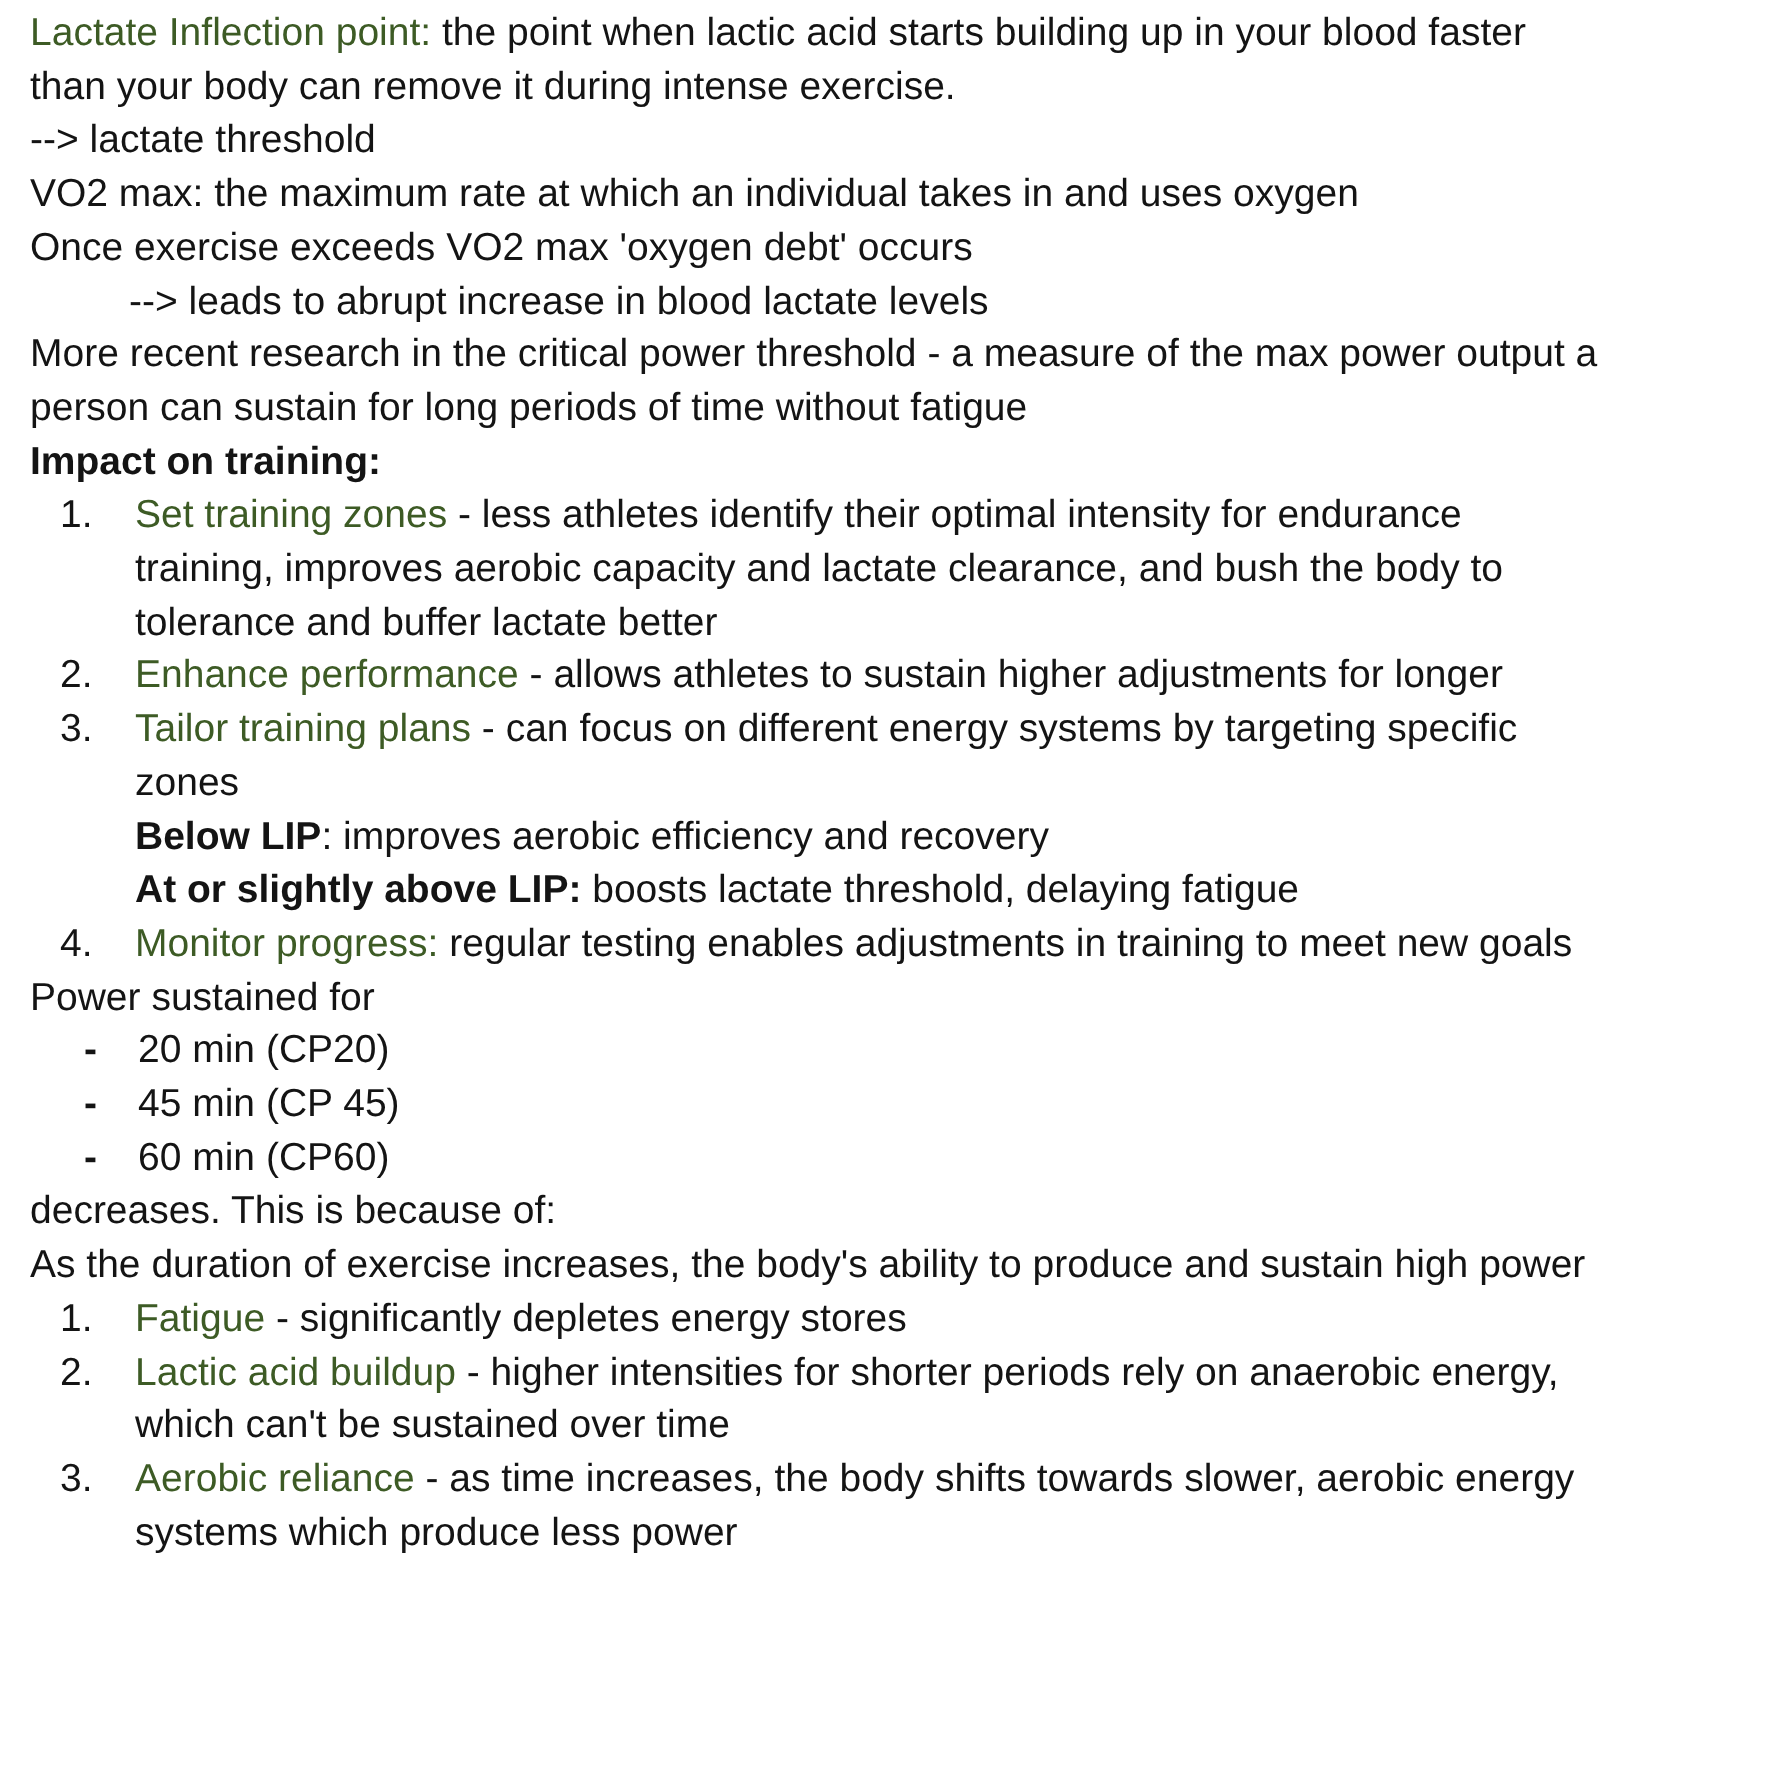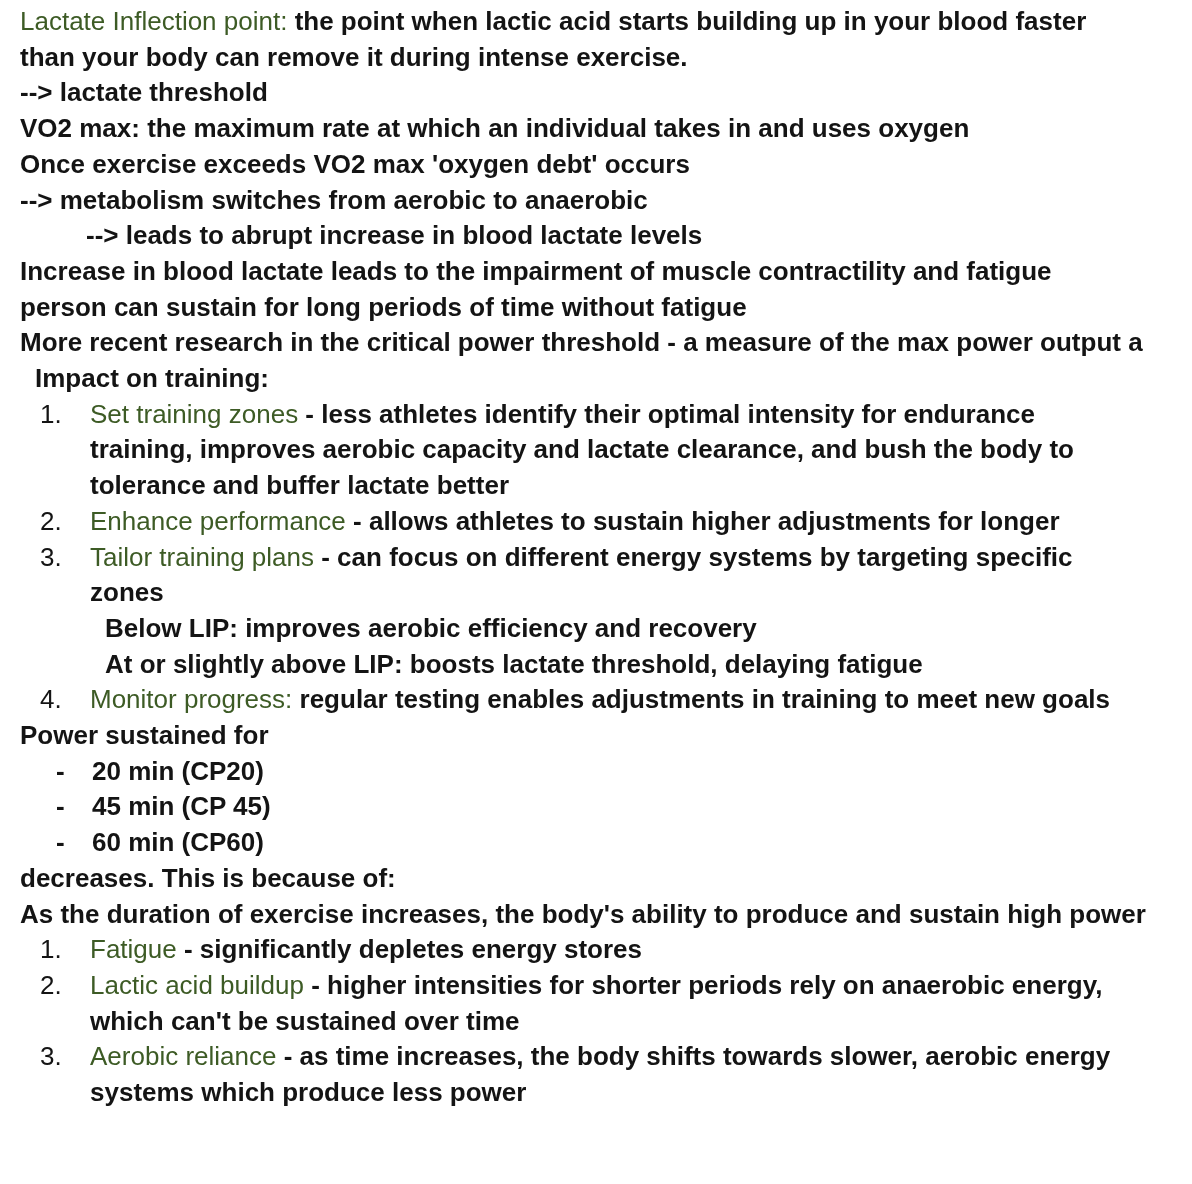--- a/index.html
+++ b/index.html
@@ -29,41 +29,39 @@
   .indent-dash  { padding-left: 92px; }
   .marker {
     position: absolute;
     left: 40px;
     top: 0;
   }
   .indent-dash > .marker {
     left: 56px;
     font-weight: 700;
   }
-  .seg-normal { font-weight: 700; }
-  .seg-bold   { font-weight: 700; margin-left: 15px; }
+  .seg-normal { font-weight: 400; }
+  .seg-bold   { font-weight: 700; }
   .seg-green-bold {
     font-weight: 400;
     color: var(--accent-green, #3d5b25);
   }
 </style>
 </head>
 <body style="--text-color: #141414; --accent-green: #3d5b25; background: rgb(255, 255, 255);">
 
 <div class="doc">
     <div class="line indent-none"><span class="seg-green-bold">Lactate Inflection point:</span><span class="seg-normal"> the point when lactic acid starts building up in your blood faster</span></div>
     <div class="line indent-none"><span class="seg-normal">than your body can remove it during intense exercise.</span></div>
     <div class="line indent-none"><span class="seg-normal">--&gt; lactate threshold</span></div>
     <div class="line indent-none"><span class="seg-normal">VO2 max: the maximum rate at which an individual takes in and uses oxygen</span></div>
     <div class="line indent-none"><span class="seg-normal">Once exercise exceeds VO2 max 'oxygen debt' occurs</span></div>
-    <div class="line indent-none"><span class="seg-normal">--&gt; metabolism switches from aerobic to anaerobic</span></div>
     <div class="line indent-arrow"><span class="seg-normal">--&gt; leads to abrupt increase in blood lactate levels</span></div>
-    <div class="line indent-none"><span class="seg-normal">Increase in blood lactate leads to the impairment of muscle contractility and fatigue</span></div>
+    <div class="line indent-none"><span class="seg-normal">More recent research in the critical power threshold - a measure of the max power output a</span></div>
     <div class="line indent-none"><span class="seg-normal">person can sustain for long periods of time without fatigue</span></div>
-    <div class="line indent-none"><span class="seg-normal">More recent research in the critical power threshold - a measure of the max power output a</span></div>
     <div class="line indent-none"><span class="seg-bold">Impact on training:</span></div>
     <div class="line indent-num"><span class="marker">1.</span><span class="seg-green-bold">Set training zones</span><span class="seg-normal"> - less athletes identify their optimal intensity for endurance</span></div>
     <div class="line indent-num"><span class="seg-normal">training, improves aerobic capacity and lactate clearance, and bush the body to</span></div>
     <div class="line indent-num"><span class="seg-normal">tolerance and buffer lactate better</span></div>
     <div class="line indent-num"><span class="marker">2.</span><span class="seg-green-bold">Enhance performance</span><span class="seg-normal"> - allows athletes to sustain higher adjustments for longer</span></div>
     <div class="line indent-num"><span class="marker">3.</span><span class="seg-green-bold">Tailor training plans</span><span class="seg-normal"> - can focus on different energy systems by targeting specific</span></div>
     <div class="line indent-num"><span class="seg-normal">zones</span></div>
     <div class="line indent-num"><span class="seg-bold">Below LIP</span><span class="seg-normal">: improves aerobic efficiency and recovery</span></div>
     <div class="line indent-num"><span class="seg-bold">At or slightly above LIP:</span><span class="seg-normal"> boosts lactate threshold, delaying fatigue</span></div>
     <div class="line indent-num"><span class="marker">4.</span><span class="seg-green-bold">Monitor progress:</span><span class="seg-normal"> regular testing enables adjustments in training to meet new goals</span></div>

